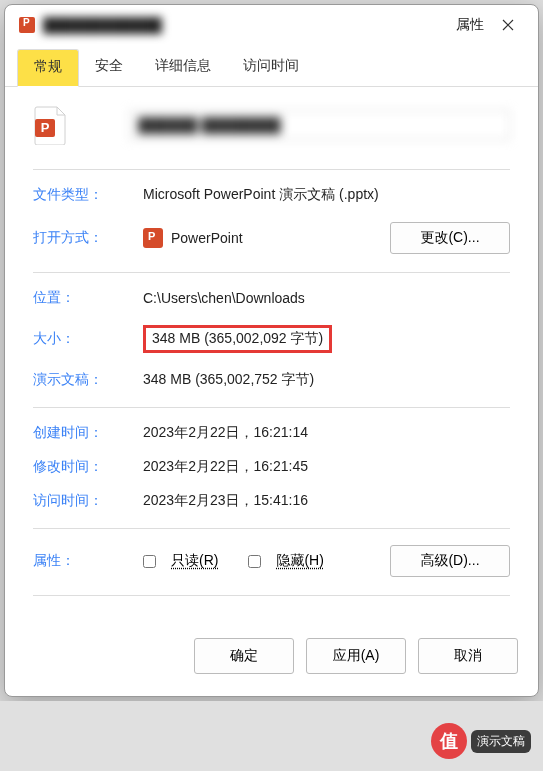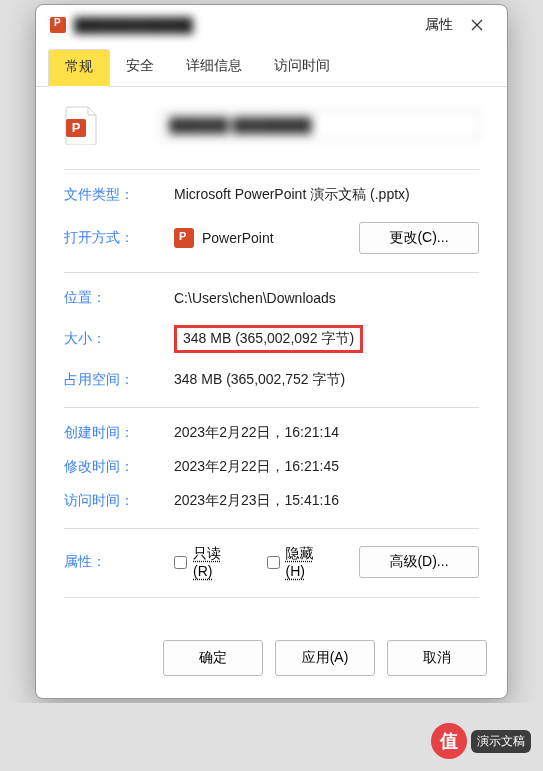--- a/index.html
+++ b/index.html
@@ -6,21 +6,21 @@
 body {
   font-family: "Microsoft YaHei", "Segoe UI", sans-serif;
   font-size: 14px;
   background: #e0e0e0;
   display: flex;
   justify-content: center;
   align-items: flex-start;
   padding: 4px;
 }
 .dialog {
-  width: 473px;
+  width: 535px;
   background: #fff;
   border: 1px solid #999;
   border-radius: 8px;
   box-shadow: 0 8px 30px rgba(0,0,0,0.3);
   overflow: hidden;
 }
 .titlebar {
   display: flex;
   align-items: center;
   padding: 8px 14px;
@@ -158,20 +158,21 @@
 }
 .attributes-row {
   display: flex;
   align-items: center;
 }
 .checkbox {
   display: inline-flex;
   align-items: center;
   margin-right: 30px;
   cursor: pointer;
+  gap: 9px;
 }
 .checkbox input { margin-right: 6px; }
 .checkbox span { text-decoration: underline dotted; text-underline-offset: 3px; }
 .footer {
   padding: 18px 20px 22px 20px;
   display: flex;
   justify-content: flex-end;
   gap: 12px;
 }
 .footer .btn { min-width: 100px; padding: 8px 12px; }
@@ -259,21 +260,21 @@
       <div class="row-label">位置：</div>
       <div class="row-value">C:\Users\chen\Downloads</div>
     </div>
 
     <div class="row">
       <div class="row-label">大小：</div>
       <div class="row-value"><span class="highlight">348 MB (365,002,092 字节)</span></div>
     </div>
 
     <div class="row">
-      <div class="row-label">占用空间：</div>
+      <div class="row-label">演示文稿：</div>
       <div class="row-value">348 MB (365,002,752 字节)</div>
     </div>
 
     <hr class="divider">
 
     <div class="row tight">
       <div class="row-label">创建时间：</div>
       <div class="row-value">2023年2月22日，16:21:14</div>
     </div>
     <div class="row tight">

